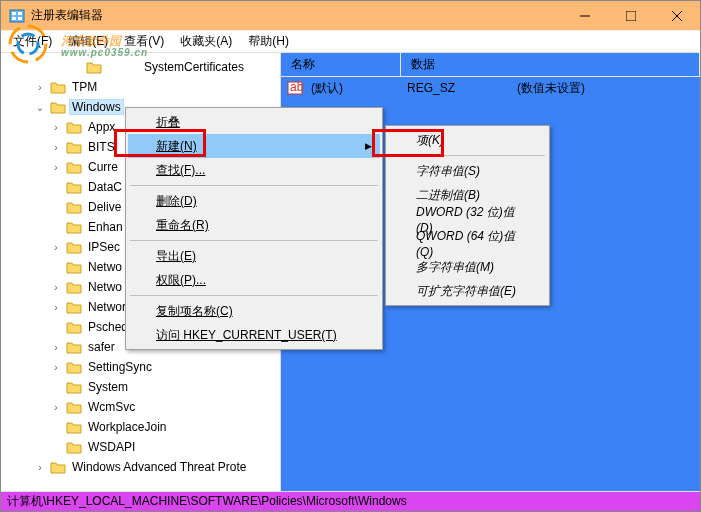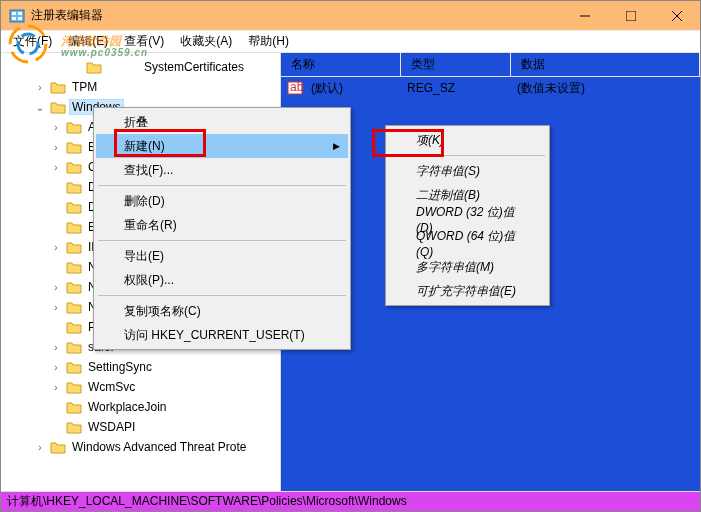--- a/index.html
+++ b/index.html
@@ -9,21 +9,21 @@
 .titlebar .app-icon { width: 16px; height: 16px; margin-right: 6px; }
 .titlebar .title { flex: 1; }
 .win-controls { display: flex; }
 .win-btn { width: 46px; height: 30px; display: flex; align-items: center; justify-content: center; }
 
 .menubar { height: 22px; display: flex; align-items: center; padding-left: 4px; border-bottom: 1px solid #e0e0e0; }
 .menu-item { padding: 2px 8px; }
 
 .content { display: flex; height: 438px; }
 .tree-panel { width: 280px; border-right: 1px solid #ddd; overflow: hidden; padding-top: 4px; background: #fff; }
-.list-panel { flex: 1; background: #1d4ed8; }
+.list-panel { flex: 1; background: #3b82f6; }
 
 .list-header { display: flex; border-bottom: 1px solid #e5e5e5; height: 24px; align-items: center; }
 .list-header .col { padding: 4px 10px; border-right: 1px solid #e5e5e5; }
 .col-name { width: 120px; }
 .col-type { width: 110px; }
 .col-data { flex: 1; }
 
 .list-row { display: flex; align-items: center; height: 22px; padding-left: 6px; }
 .value-icon { width: 16px; height: 16px; margin-right: 4px; }
 .list-row .cell { padding: 0 4px; }
@@ -35,21 +35,21 @@
 .tree-selected .tree-label { background: #cce8ff; border: 1px dotted #99d1ff; padding: 0 2px; }
 
 .statusbar { height: 20px; border-top: 1px solid #ddd; display: flex; align-items: center; padding-left: 6px; background: #d946ef; }
 
 
 .ctx-menu { position: absolute; background: #f0f0f0; border: 1px solid #a0a0a0; box-shadow: 2px 2px 4px rgba(0,0,0,.3); padding: 2px; }
 .ctx-item { height: 24px; display: flex; align-items: center; padding: 0 30px 0 28px; position: relative; }
 .ctx-item.highlighted { background: #91c9f7; }
 .ctx-sep { height: 1px; background: #c0c0c0; margin: 3px 2px; }
 .ctx-arrow { position: absolute; right: 8px; font-size: 9px; }
-.ctx-menu.main { left: 92px; top: 106px; width: 258px; }
+.ctx-menu.main { left: 124px; top: 106px; width: 258px; text-decoration: underline; }
 .ctx-menu.sub { left: 384px; top: 124px; width: 165px; font-style: italic; }
 
 
 .hl-box { position: absolute; border: 3px solid #e60000; pointer-events: none; }
 .hl1 { left: 113px; top: 128px; width: 92px; height: 28px; }
 .hl2 { left: 371px; top: 128px; width: 72px; height: 28px; }
 
 
 .watermark { position: absolute; left: 10px; top: 24px; font-size: 22px; font-weight: bold; color: rgba(255,140,0,.6); pointer-events: none; font-style: italic; z-index: 2; }
 .watermark .sub { font-size: 10px; color: rgba(60,140,80,.7); display:block; margin-top:-4px; letter-spacing:1px;}
@@ -205,20 +205,27 @@
         <span class="tree-label">safer</span>
       </div>
       <div class="tree-item" style="padding-left: 48px;">
         <span class="expander">›</span>
         <span class="folder-icon"><svg viewBox="0 0 16 14">
             <path d="M1 3 L1 13 L15 13 L15 5 L7 5 L6 3 Z" fill="#ffd96a" stroke="#c9a227"></path>
           </svg></span>
         <span class="tree-label">SettingSync</span>
       </div>
       <div class="tree-item" style="padding-left: 48px;">
+        <span class="expander"></span>
+        <span class="folder-icon"><svg viewBox="0 0 16 14">
+            <path d="M1 3 L1 13 L15 13 L15 5 L7 5 L6 3 Z" fill="#ffd96a" stroke="#c9a227"></path>
+          </svg></span>
+        <span class="tree-label">System</span>
+      </div>
+      <div class="tree-item" style="padding-left: 48px;">
         <span class="expander">›</span>
         <span class="folder-icon"><svg viewBox="0 0 16 14">
             <path d="M1 3 L1 13 L15 13 L15 5 L7 5 L6 3 Z" fill="#ffd96a" stroke="#c9a227"></path>
           </svg></span>
         <span class="tree-label">WcmSvc</span>
       </div>
       <div class="tree-item" style="padding-left: 48px;">
         <span class="expander"></span>
         <span class="folder-icon"><svg viewBox="0 0 16 14">
             <path d="M1 3 L1 13 L15 13 L15 5 L7 5 L6 3 Z" fill="#ffd96a" stroke="#c9a227"></path>
@@ -236,21 +243,20 @@
         <span class="expander">›</span>
         <span class="folder-icon"><svg viewBox="0 0 16 14">
             <path d="M1 3 L1 13 L15 13 L15 5 L7 5 L6 3 Z" fill="#ffd96a" stroke="#c9a227"></path>
           </svg></span>
         <span class="tree-label">Windows Advanced Threat Prote</span>
       </div>
     </div>
   <div class="list-panel">
     <div class="list-header">
       <div class="col col-name">名称</div>
-      <div class="col col-type">类型</div>
       <div class="col col-data">数据</div>
     </div>
     <div id="list-body">
         <div class="list-row">
           <span class="value-icon"><svg viewBox="0 0 16 16">
               <rect x="1" y="2" width="14" height="12" fill="#fff" stroke="#c33"></rect>
               <text x="3" y="11" font-size="8" fill="#c33">ab</text>
             </svg></span>
           <span class="cell col-name" style="width: 96px;">(默认)</span>
           <span class="cell col-type" style="width: 110px;">REG_SZ</span>

